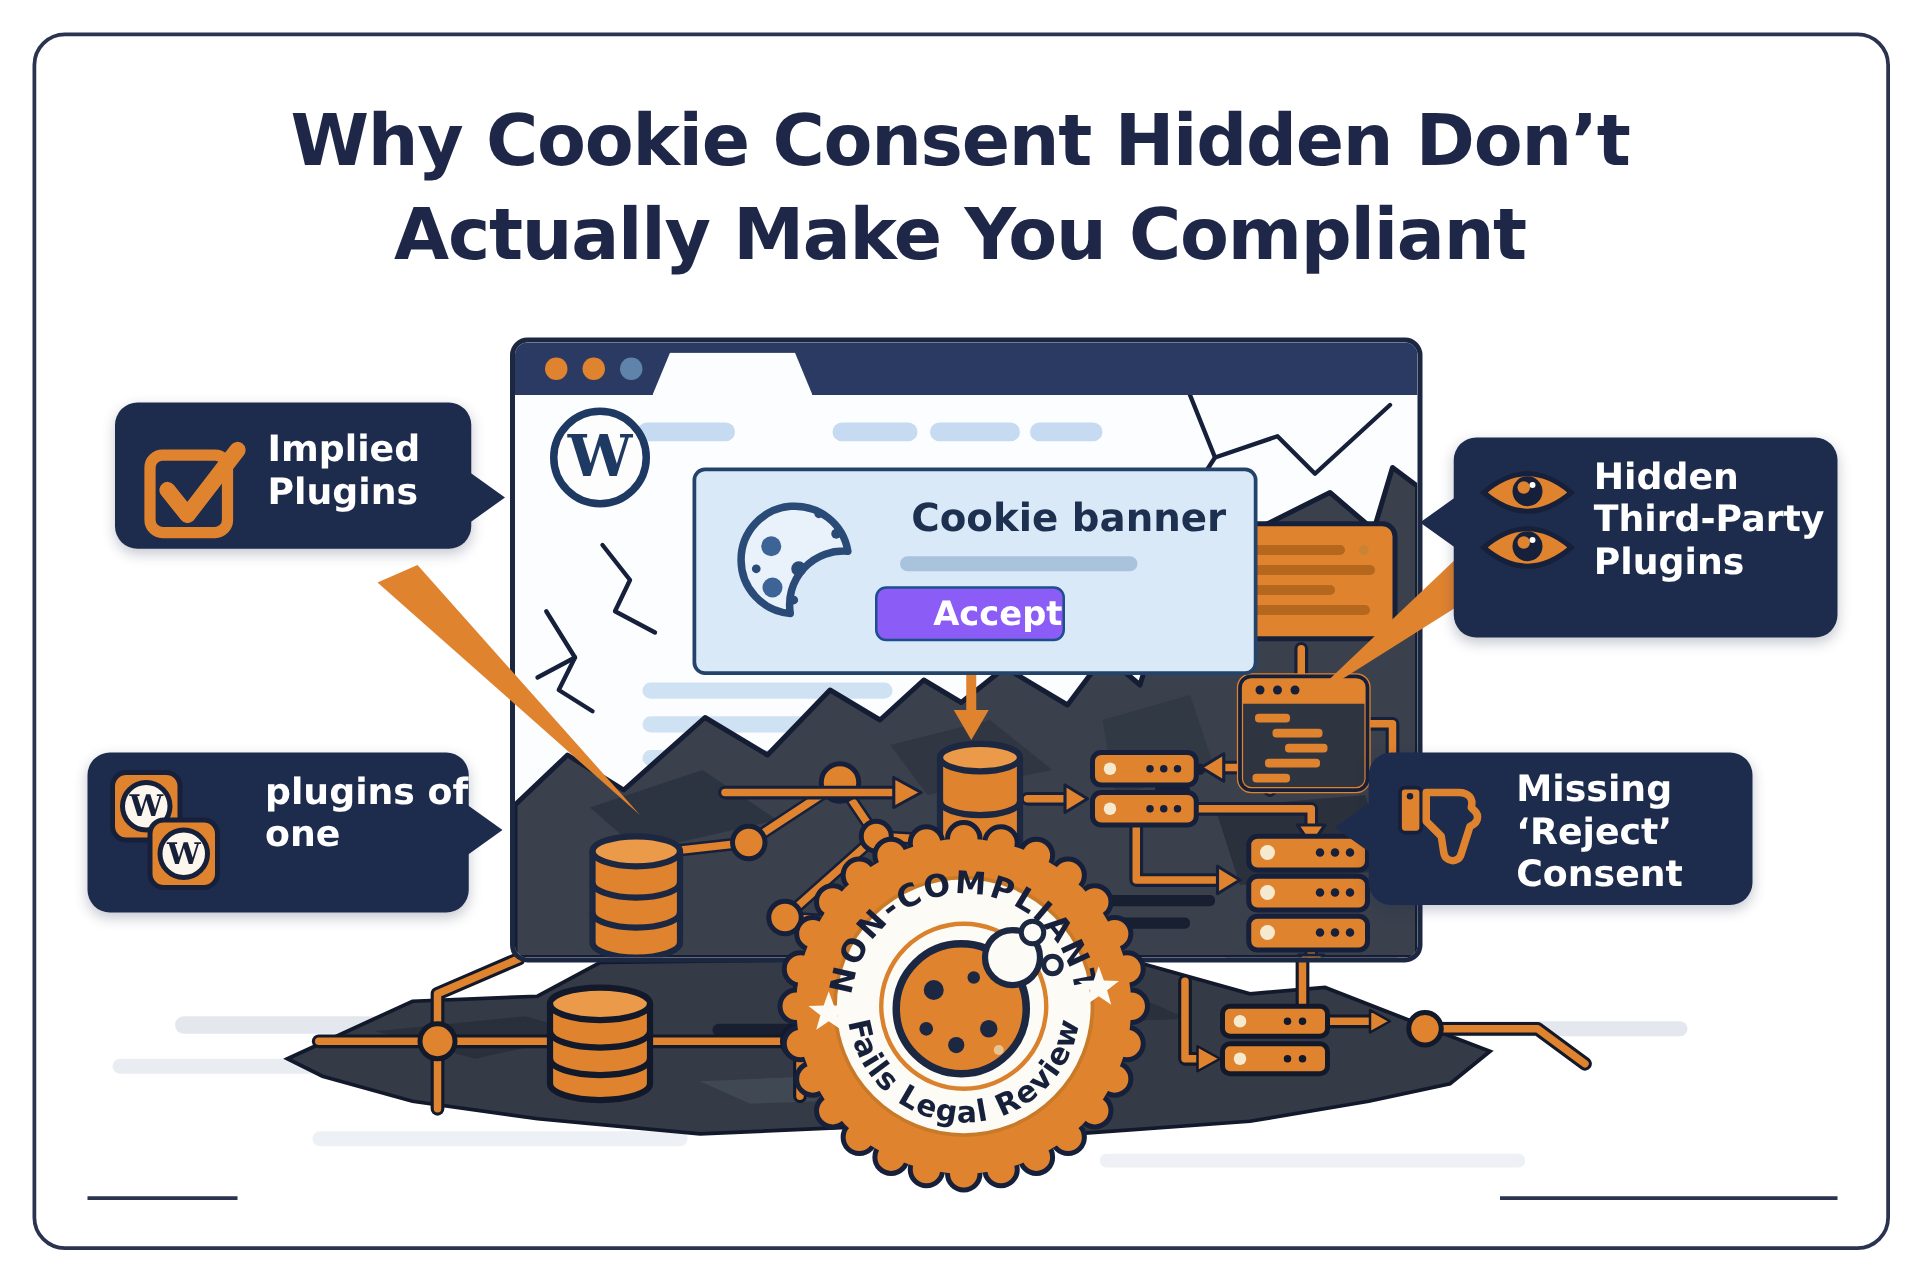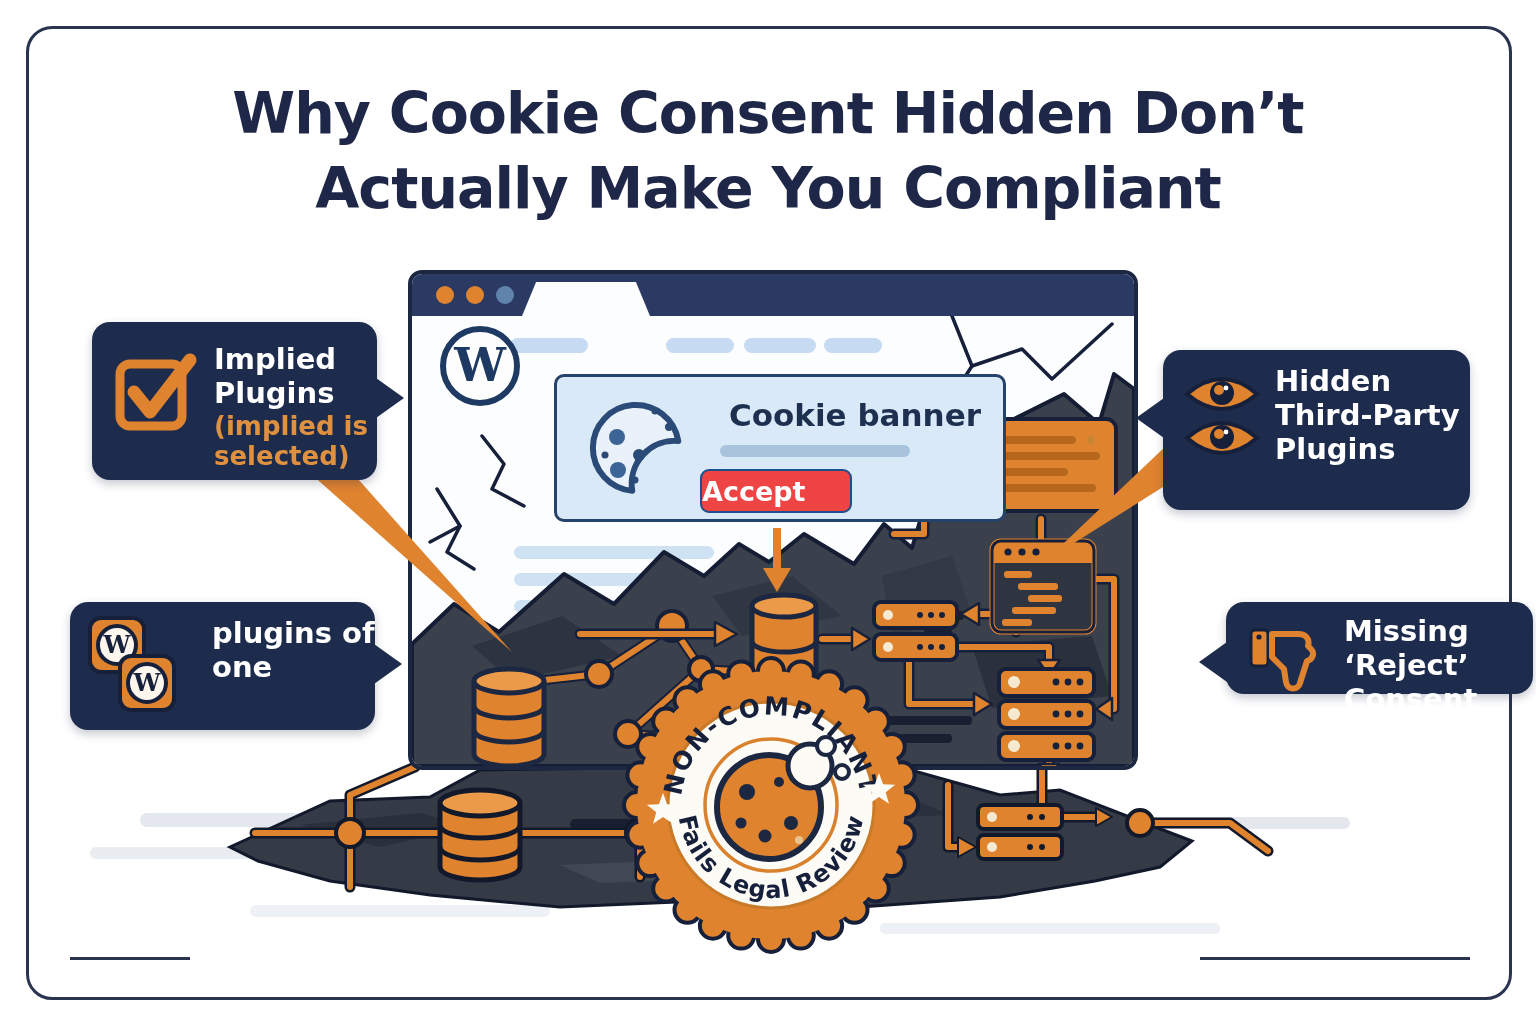--- a/index.html
+++ b/index.html
@@ -23,26 +23,26 @@
   #tab{left:110px;top:8px;width:128px;height:34px;background:#fcfdff;
        clip-path:polygon(11% 0,89% 0,100% 100%,0 100%);}
   #wp-logo{left:28px;top:52px;width:80px;height:80px;border-radius:50%;background:#fdfdfd;
            border:6px solid #1e3a63;box-sizing:border-box;text-align:center;}
   #wp-logo span{font-family:"DejaVu Serif","Liberation Serif",serif;font-weight:bold;
                 font-size:46px;color:#1e3a63;line-height:66px;}
   .pill{background:#c6dbf2;border-radius:8px;}
   .pill2{background:#cfe2f4;border-radius:7px;}
 
   
-  #banner{left:142px;top:100px;width:452px;height:148px;background:#d9e9f8;border:3px solid #24436b;
+  #banner{left:142px;top:100px;width:452px;height:166px;background:#d9e9f8;border:3px solid #24436b;
           border-radius:10px;box-sizing:border-box;}
   #banner-title{left:148px;top:20px;width:300px;text-align:center;color:#1d3050;font-weight:bold;font-size:31px;}
   #banner-line{left:163px;top:68px;width:190px;height:12px;background:#a9c3dd;border-radius:6px;}
-  #accept-btn{left:143px;top:92px;width:152px;height:44px;background:#ef4444;border:2px solid #1d4f8c;
-              border-radius:9px;color:#ffffff;font-weight:bold;font-size:27px;text-align:left;
+  #accept-btn{left:143px;top:92px;width:152px;height:44px;background:#8b5cf6;border:2px solid #1d4f8c;
+              border-radius:9px;color:#ffffff;font-weight:bold;font-size:27px;text-align:right;
               line-height:42px;box-sizing:border-box;}
 
   
   .callout{background:#1d2b4d;border-radius:18px;color:#ffffff;box-shadow:0 4px 10px rgba(30,40,70,.25);}
   .callout .txt{position:absolute;font-weight:bold;}
   .c-main{color:#ffffff;font-size:29px;line-height:1.18;}
   .c-sub{color:#e0913f;font-size:26px;line-height:1.15;}
   .ptr{position:absolute;width:0;height:0;}
   .ptr-right{border-top:20px solid transparent;border-bottom:20px solid transparent;border-left:28px solid #1d2b4d;}
   .ptr-left{border-top:20px solid transparent;border-bottom:20px solid transparent;border-right:28px solid #1d2b4d;}
@@ -331,33 +331,29 @@
     <div id="banner-line" class="abs"></div>
     <div id="accept-btn" class="abs">Accept</div>
   </div>
 </div>
 
 <svg class="abs" style="left:0;top:0" width="1536" height="1024" viewBox="0 0 1536 1024">
   <polygon points="302,466 334,452 512,652" fill="#e0832f"></polygon>
   <polygon points="1168,444 1190,470 1044,562" fill="#e0832f"></polygon>
 </svg>
 
-<div class="abs callout" style="left:92px;top:322px;width:285px;height:158px">
+<div class="abs callout" style="left:92px;top:322px;width:285px;height:117px">
   <div class="ptr ptr-right" style="right:-27px;top:56px"></div>
   <svg class="abs" style="left:22px;top:28px" width="86" height="86" viewBox="0 0 86 86">
     <rect x="6" y="14" width="62" height="62" rx="10" fill="none" stroke="#e0832f" stroke-width="9"></rect>
     <polyline points="20,42 36,62 76,10" fill="none" stroke="#e0832f" stroke-width="13" stroke-linecap="round" stroke-linejoin="round"></polyline>
   </svg>
   <div class="txt c-main" style="left:122px;top:20px">
     <div>Implied</div>
     <div>Plugins</div>
-  </div>
-  <div class="txt c-sub" style="left:122px;top:90px">
-    <div>(implied is</div>
-    <div>selected)</div>
   </div>
 </div>
 
 <div class="abs callout" style="left:70px;top:602px;width:305px;height:128px">
   <div class="ptr ptr-right" style="right:-27px;top:42px"></div>
   <div class="abs" style="left:18px;top:12px;width:110px;height:104px">
     <div class="wp-chip" style="left:0;top:2px">
         <div class="ball"><span>W</span></div>
       </div>
     <div class="wp-chip" style="left:30px;top:40px">
@@ -386,21 +382,21 @@
       <circle cx="43" cy="16" r="2.4" fill="#ffffff"></circle>
     </g>
   </svg>
   <div class="txt c-main" style="left:112px;top:14px">
     <div>Hidden</div>
     <div>Third-Party</div>
     <div>Plugins</div>
   </div>
 </div>
 
-<div class="abs callout" style="left:1226px;top:602px;width:307px;height:92px">
+<div class="abs callout" style="left:1095px;top:602px;width:307px;height:122px">
   <div class="ptr ptr-left" style="left:-27px;top:40px"></div>
   <svg class="abs" style="left:22px;top:22px" width="80" height="80" viewBox="0 0 80 80">
     <rect x="3" y="6" width="17" height="36" rx="4" fill="#e0832f" stroke="#16203a" stroke-width="3"></rect>
     <circle cx="11" cy="13" r="2.6" fill="#16203a"></circle>
     <path d="M24,10 h26 c8,0 12,5 10,12 l3,3 c4,4 2,10 -4,12 l-7,22 c-2,8 -13,7 -14,-1 l-2,-13 -12,-12 z" fill="none" stroke="#e0832f" stroke-width="6" stroke-linejoin="round"></path>
   </svg>
   <div class="txt c-main" style="left:118px;top:12px">
     <div>Missing</div>
     <div>‘Reject’</div>
     <div>Consent</div>

